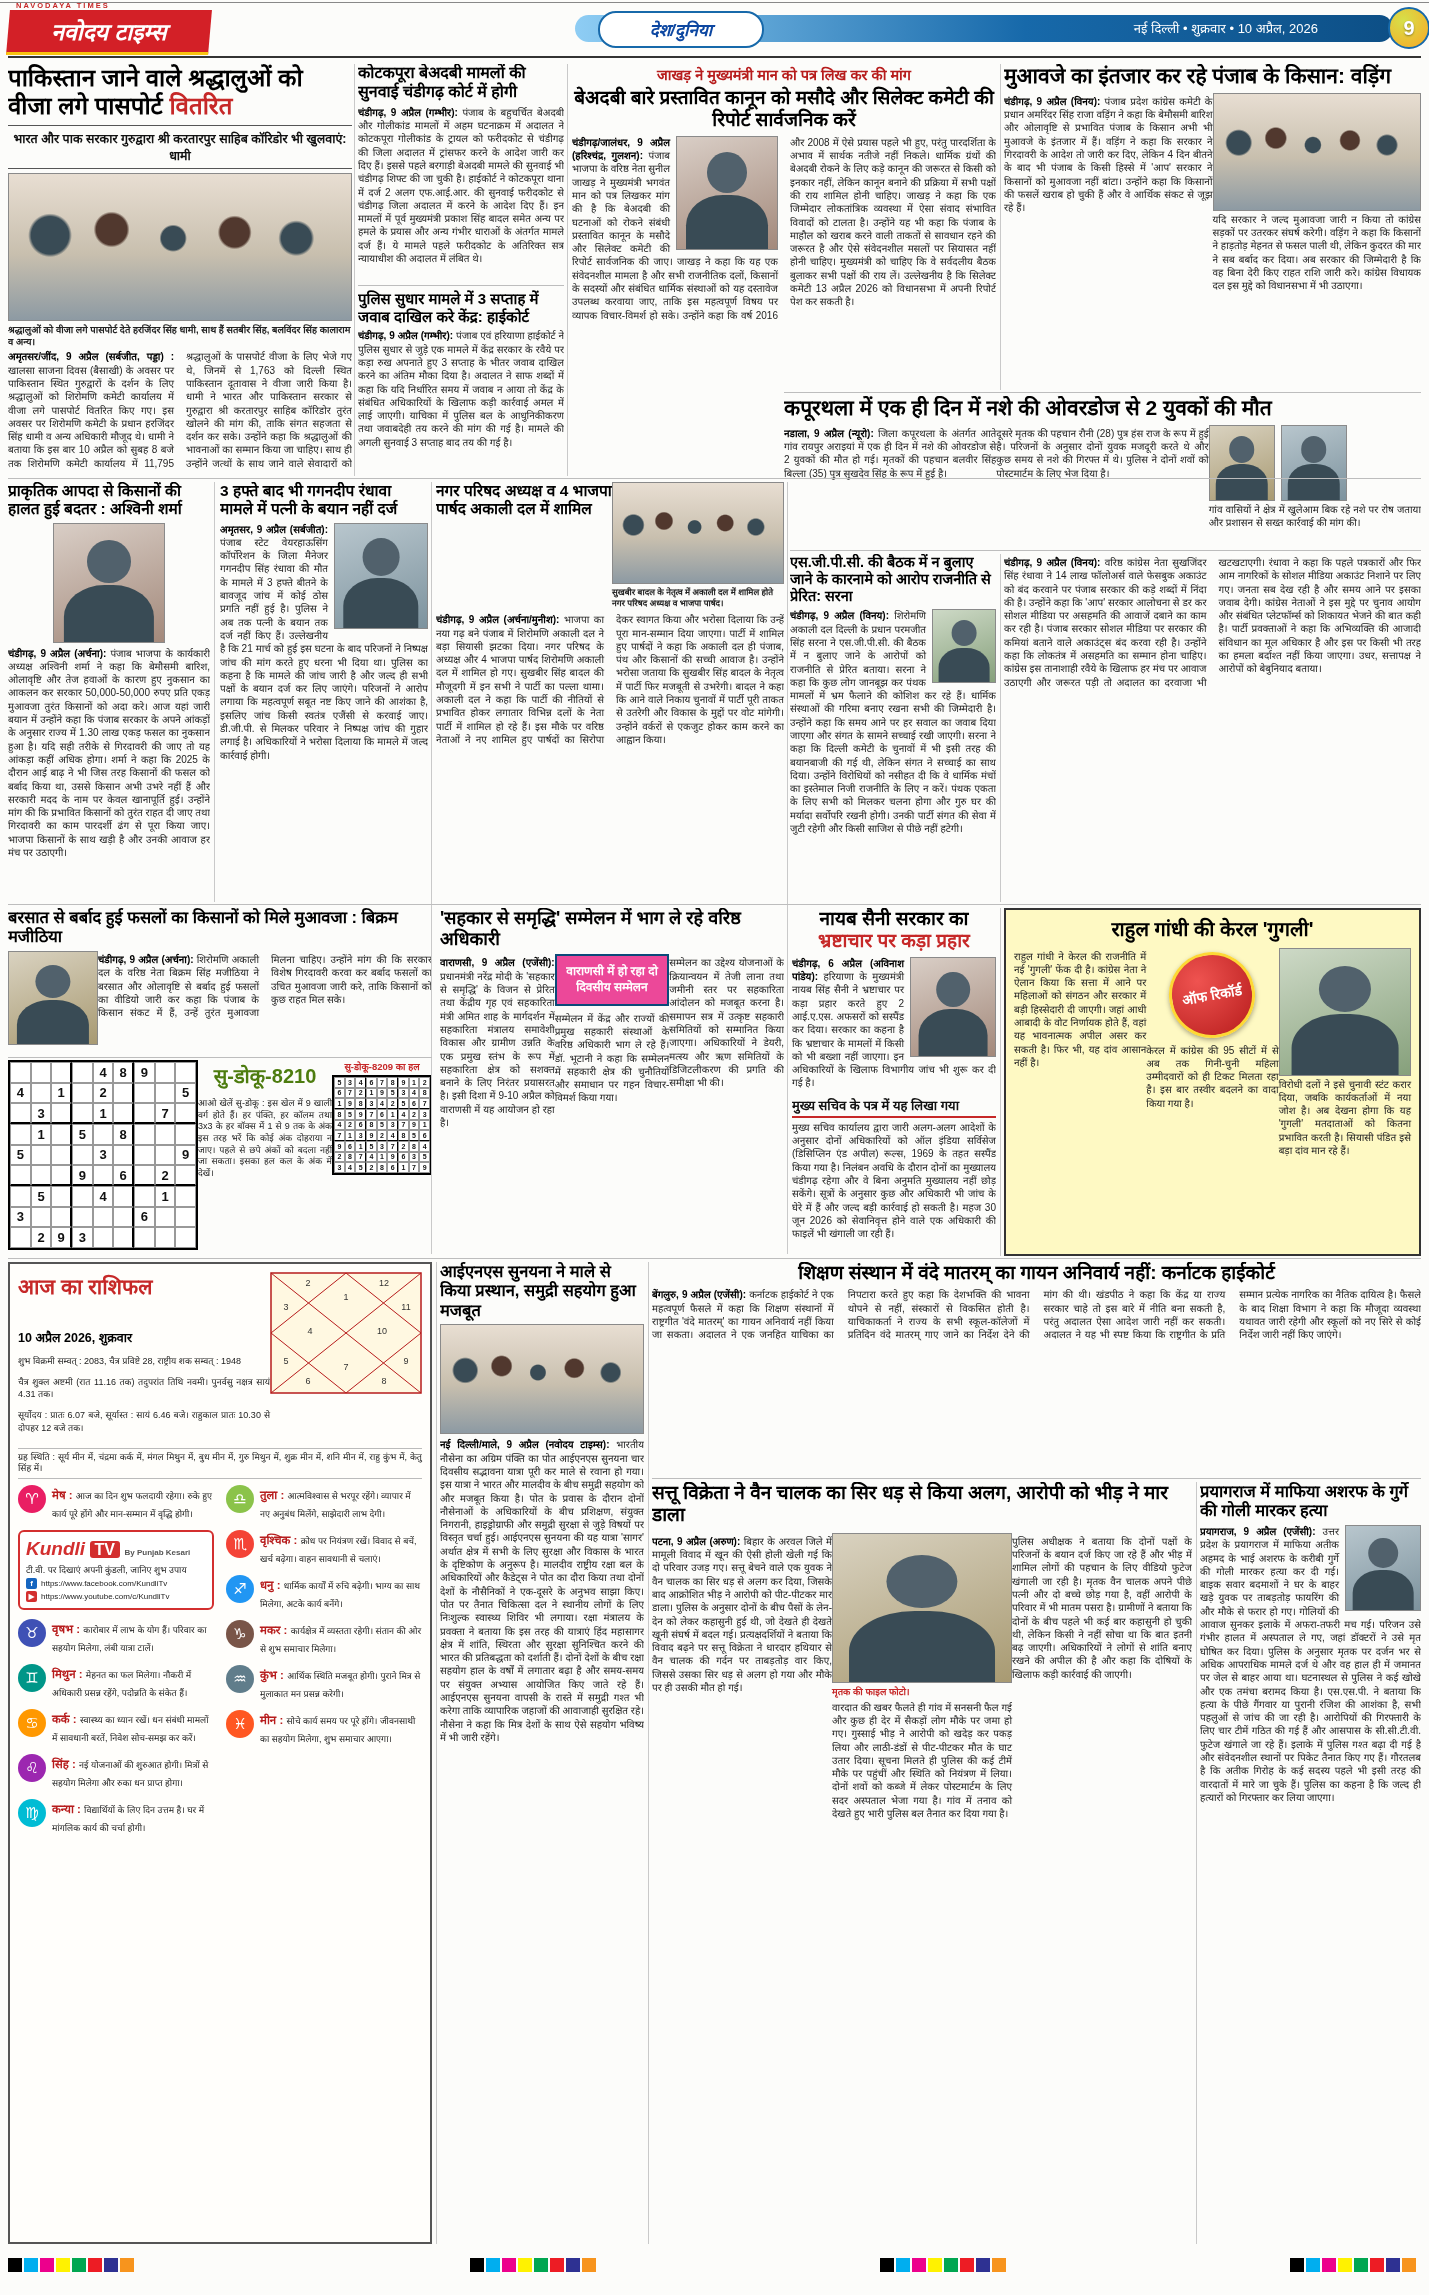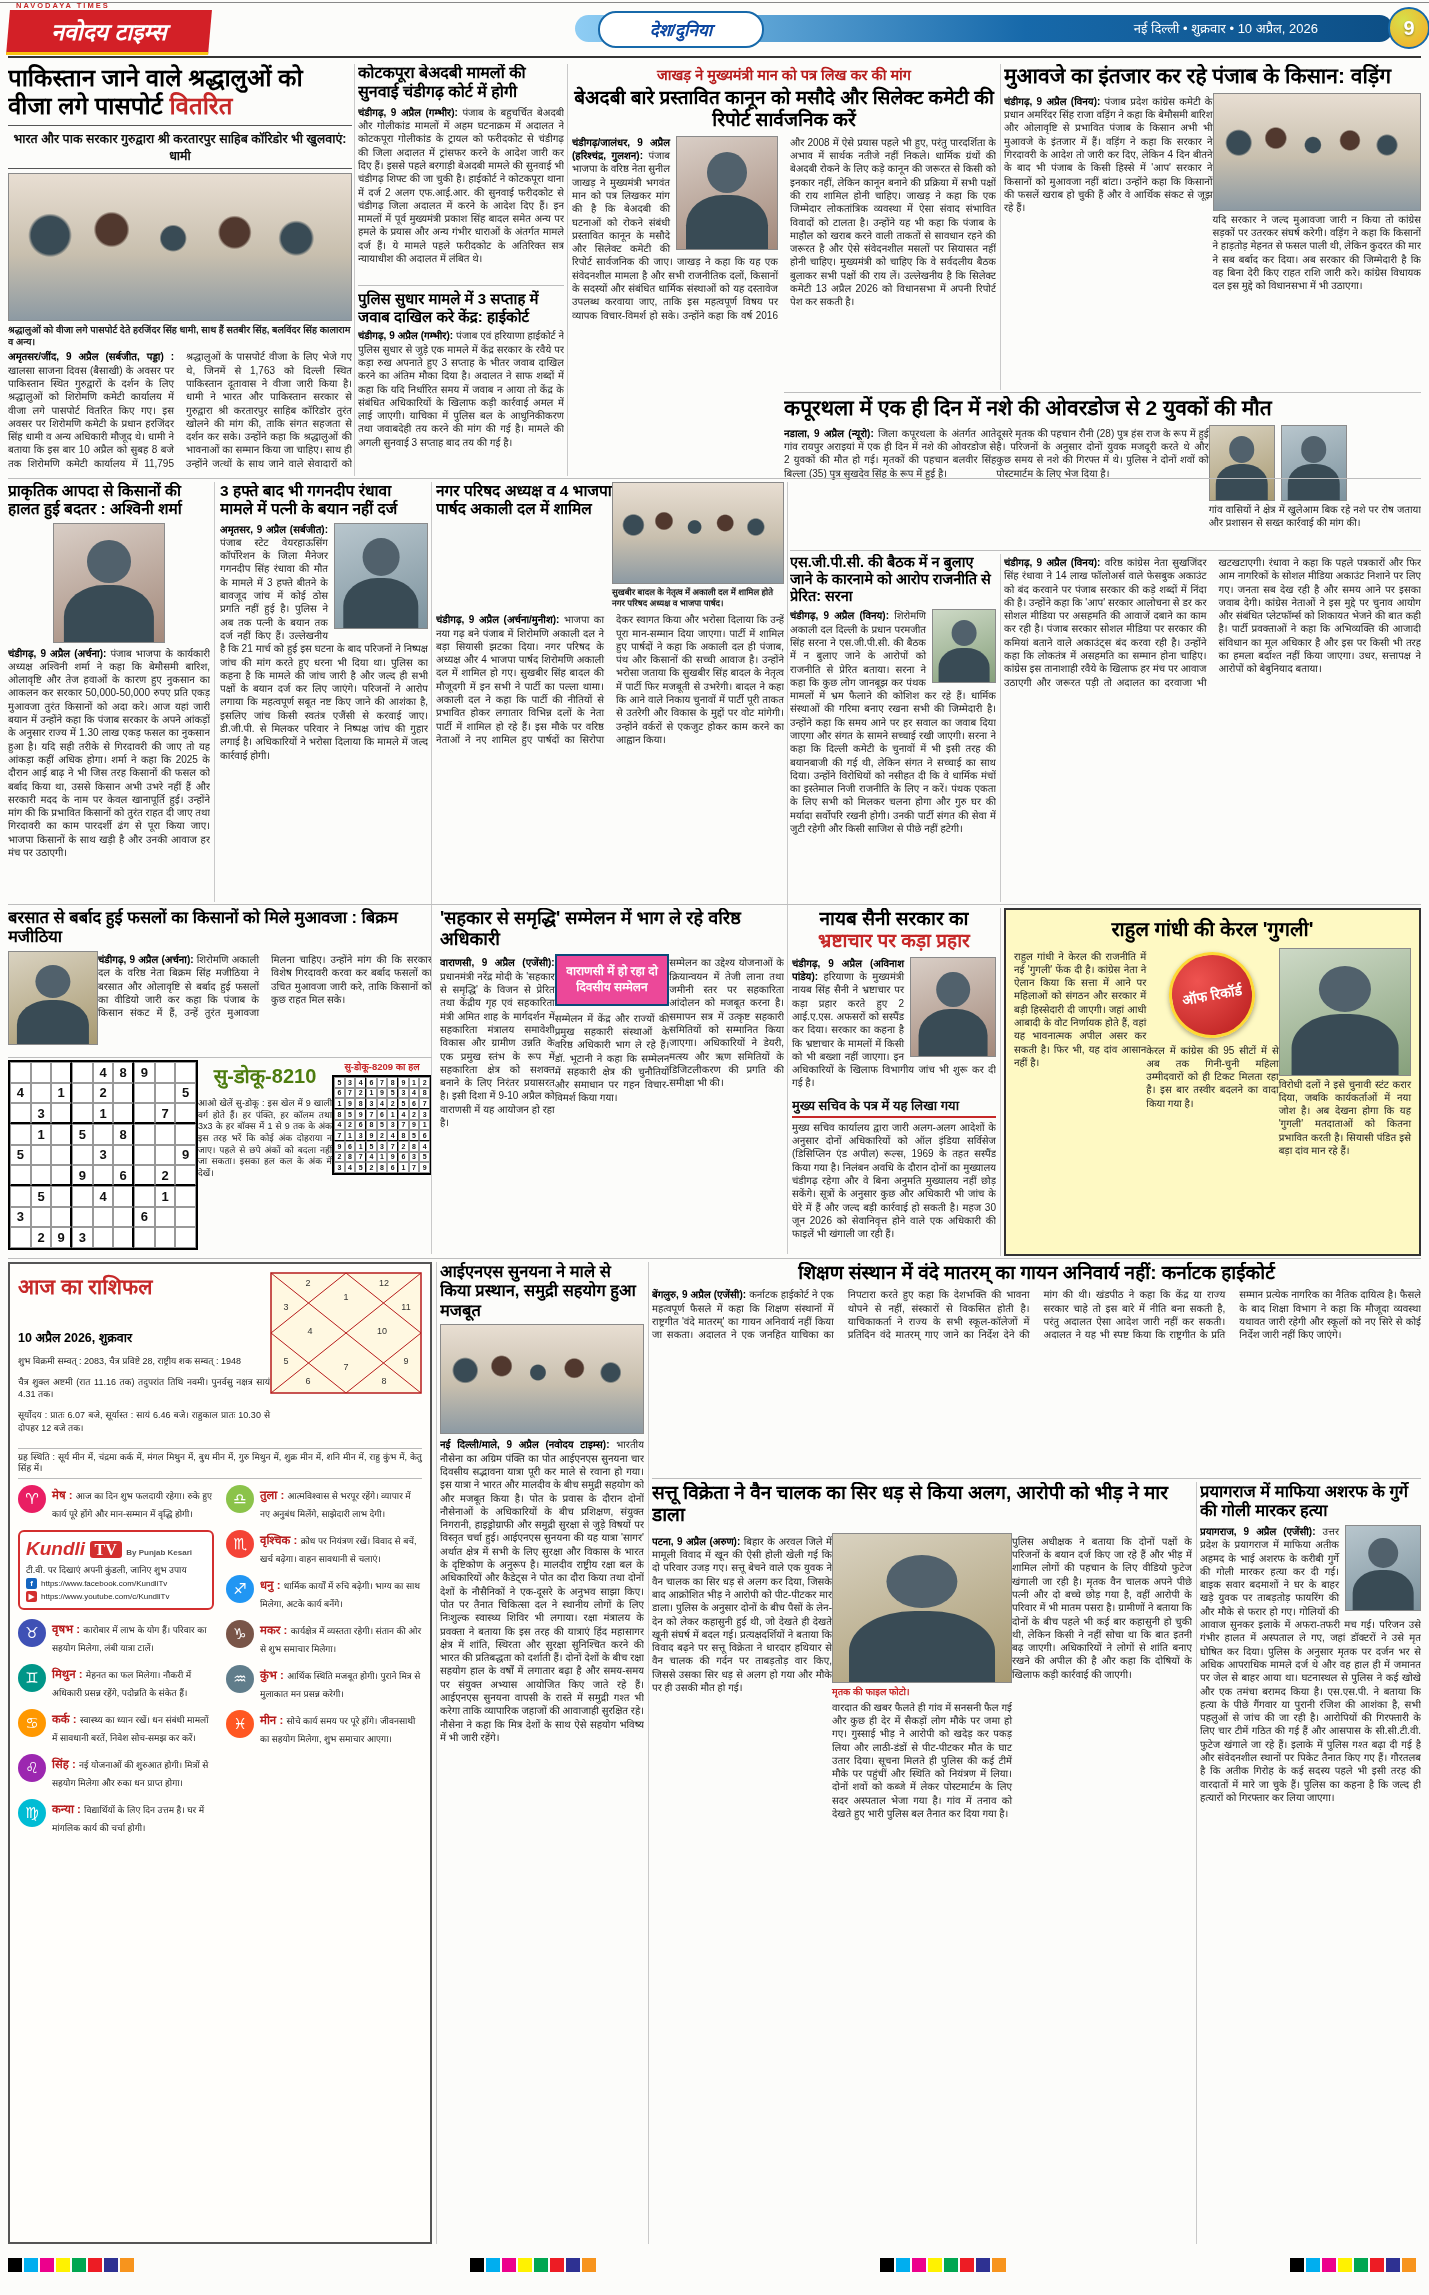--- a/index.html
+++ b/index.html
@@ -75,21 +75,21 @@
        padding:3px 0;margin:5px 0;text-align:justify;}
   .sign{display:flex;gap:6px;margin-bottom:9px;}
   .sign-ico{width:28px;height:28px;border-radius:50%;color:#fff;display:flex;align-items:center;
        justify-content:center;font-size:15px;flex:0 0 28px;font-family:"DejaVu Sans",sans-serif;}
   .sign-name{font-weight:bold;font-size:11.5px;color:#b71c1c;}
   .sign-text{font-size:9px;line-height:1.3;color:#222;}
   .zod-cols{display:flex;gap:12px;margin-top:6px;}
   .zod-col{flex:1;min-width:0;}
   #kundli-ad{border:2px solid #d32f2f;border-radius:6px;background:#fff;padding:6px;margin:2px 0 9px 0;}
   .ktv-brand{font-style:italic;font-weight:bold;font-size:19px;color:#d32f2f;}
-  .ktv-chip{background:#d32f2f;color:#fff;padding:0 5px;border-radius:3px;font-size:16px;font-weight:bold;font-family:Liberation Serif, serif;}
+  .ktv-chip{background:#d32f2f;color:#fff;padding:0 5px;border-radius:3px;font-size:16px;font-weight:bold;}
   .ktv-sub{font-size:8px;color:#555;font-weight:bold;}
   .ktv-line{font-size:9px;color:#222;margin-top:3px;font-weight:normal;}
   .ktv-url{font-size:8px;color:#222;margin-top:2px;display:flex;align-items:center;gap:4px;}
   .mini-ico{width:11px;height:11px;border-radius:2px;color:#fff;font-size:8px;display:inline-flex;
        align-items:center;justify-content:center;font-weight:bold;}
   
   .highlight-box{background:#ec4899;color:#fff;font-weight:bold;font-size:12px;text-align:center;
        padding:8px 6px;border:2px solid #0b4a79;margin:0 0 6px 0;line-height:1.3;}
   .rahul-box{border:2px solid #333;background:#fef9c3;padding:8px;box-sizing:border-box;}
   .badge{width:80px;height:80px;border-radius:50%;background:radial-gradient(circle at 35% 30%,#ef5350,#b71c1c);
@@ -403,21 +403,21 @@
       <p class="body-txt">सम्मेलन में केंद्र और राज्यों की प्रमुख सहकारी संस्थाओं के वरिष्ठ अधिकारी भाग ले रहे हैं। डॉ. भूटानी ने कहा कि सम्मेलन में सहकारी क्षेत्र की चुनौतियों और समाधान पर गहन विचार-विमर्श किया गया।</p>
     </div>
     <p class="fcol body-txt"><span>सम्मेलन का उद्देश्य योजनाओं के क्रियान्वयन में तेजी लाना तथा जमीनी स्तर पर सहकारिता आंदोलन को मजबूत करना है। समापन सत्र में उत्कृष्ट सहकारी समितियों को सम्मानित किया जाएगा। अधिकारियों ने डेयरी, मत्स्य और ऋण समितियों के डिजिटलीकरण की प्रगति की समीक्षा भी की।</span></p>
   </div>
 </div>
 
 <div class="art" style="left:792px;top:908px;width:204px;height:348px">
   <h2 class="hl center" style="font-size:19px"><span>नायब सैनी सरकार का</span><br><span class="red">भ्रष्टाचार पर कड़ा प्रहार</span></h2>
   <div class="body-txt">
     <span class="photo person t1 ph-r" style="width:84px;height:98px;display:block"></span>
-    <b class="dl">चंडीगढ़, 9 अप्रैल (अविनाश पांडेय):</b> <span>हरियाणा के मुख्यमंत्री नायब सिंह सैनी ने भ्रष्टाचार पर कड़ा प्रहार करते हुए 2 आई.ए.एस. अफसरों को सस्पैंड कर दिया। सरकार का कहना है कि भ्रष्टाचार के मामलों में किसी को भी बख्शा नहीं जाएगा। इन अधिकारियों के खिलाफ विभागीय जांच भी शुरू कर दी गई है।</span>
+    <b class="dl">चंडीगढ़, 6 अप्रैल (अविनाश पांडेय):</b> <span>हरियाणा के मुख्यमंत्री नायब सिंह सैनी ने भ्रष्टाचार पर कड़ा प्रहार करते हुए 2 आई.ए.एस. अफसरों को सस्पैंड कर दिया। सरकार का कहना है कि भ्रष्टाचार के मामलों में किसी को भी बख्शा नहीं जाएगा। इन अधिकारियों के खिलाफ विभागीय जांच भी शुरू कर दी गई है।</span>
   </div>
   <div style="font-weight:bold;font-size:13px;border-bottom:2px solid #c62828;margin:6px 0 3px 0;padding-bottom:2px">मुख्य सचिव के पत्र में यह लिखा गया</div>
   <p class="body-txt">मुख्य सचिव कार्यालय द्वारा जारी अलग-अलग आदेशों के अनुसार दोनों अधिकारियों को ऑल इंडिया सर्विसेज (डिसिप्लिन एंड अपील) रूल्स, 1969 के तहत सस्पैंड किया गया है। निलंबन अवधि के दौरान दोनों का मुख्यालय चंडीगढ़ रहेगा और वे बिना अनुमति मुख्यालय नहीं छोड़ सकेंगे। सूत्रों के अनुसार कुछ और अधिकारी भी जांच के घेरे में हैं और जल्द बड़ी कार्रवाई हो सकती है। महज 30 जून 2026 को सेवानिवृत्त होने वाले एक अधिकारी की फाइलें भी खंगाली जा रही हैं।</p>
 </div>
 
 <div class="art rahul-box" style="left:1004px;top:908px;width:417px;height:348px">
   <h2 class="hl center" style="font-size:20px">राहुल गांधी की केरल 'गुगली'</h2>
   <div class="flexrow" style="margin-top:6px">
     <p class="fcol body-txt">राहुल गांधी ने केरल की राजनीति में नई 'गुगली' फेंक दी है। कांग्रेस नेता ने ऐलान किया कि सत्ता में आने पर महिलाओं को संगठन और सरकार में बड़ी हिस्सेदारी दी जाएगी। जहां आधी आबादी के वोट निर्णायक होते हैं, वहां यह भावनात्मक अपील असर कर सकती है। फिर भी, यह दांव आसान नहीं है।</p>
     <div class="fcol">

